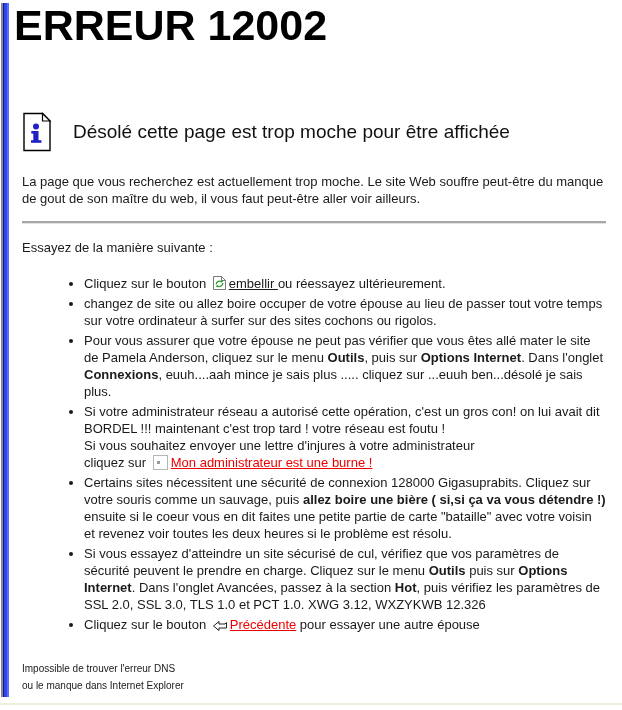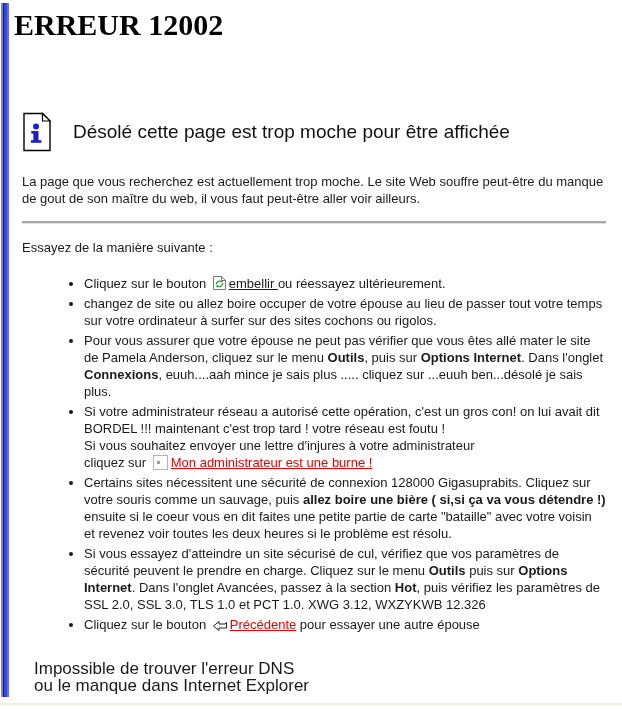--- a/index.html
+++ b/index.html
@@ -2,39 +2,39 @@
 <html style="--link-red: #ee0000;"><head>
 <meta charset="utf-8">
 <style>
   html,body{margin:0;padding:0;background:#fff;}
   .page{position:relative;width:622px;height:710px;background:#fff;overflow:hidden;
         font-family:"Liberation Sans",sans-serif;color:#1a1a1a;}
   .left-stripe{position:absolute;left:1px;top:3px;width:8px;height:694px;
         background:linear-gradient(to right,#8a8a8a 0 2px,#14149e 2px 3px,#2e46ee 3px 6px,#5b6cf5 6px 8px);}
   .bottom-divider{position:absolute;left:0;bottom:5px;width:622px;height:2px;background:#eeeee2;}
   .content{position:relative;padding:0 16px 0 22px;}
-  h1.error-title{margin:0 0 0 -8px;padding-top:2px;font-family:Liberation Serif, serif;
-        font-weight:bold;font-size:30px;line-height:46px;color:#000;letter-spacing:0;}
+  h1.error-title{margin:0 0 0 -8px;padding-top:2px;font-family:Liberation Sans, sans-serif;
+        font-weight:bold;font-size:43px;line-height:46px;color:#000;letter-spacing:0;}
   .heading-row{display:flex;align-items:center;gap:21px;margin-top:64px;}
   .heading-row .big-icon{flex:0 0 auto;width:30px;height:40px;}
   .error-heading{font-size:19px;color:#111;}
   .intro{margin-top:21px;font-size:13px;line-height:17px;max-width:586px;}
   hr.divider{margin:14px 0 0 0;border:0;height:2px;background:#a8a8a8;border-bottom:1px solid #e2e2e2;}
   .try-label{margin-top:16px;font-size:13px;}
   ul.suggestions{margin:20px 0 0 0;padding-left:62px;font-size:13px;line-height:17px;max-width:528px;}
   ul.suggestions li{margin-bottom:3px;}
   .b{font-weight:bold;}
   .link{text-decoration:underline;cursor:pointer;}
   .red-link{color:var(--link-red,#ee0000);}
   .dark-link{color:#1a1a1a;}
   .inline-icon{display:inline-block;vertical-align:-3px;line-height:0;margin:0 2px;}
   .broken-box{display:inline-block;width:13px;height:13px;border:1px solid #b6b6ac;background:#fff;
         vertical-align:-3px;margin:0 3px;position:relative;}
   .broken-box::after{content:"";position:absolute;left:3px;top:5px;width:3px;height:3px;background:#9a9a9a;}
-  .footer{margin-top:27px;font-size:17px;line-height:17px;margin-left:12px;}
+  .footer{margin-top:27px;font-size:10px;line-height:17px;}
 </style>
 </head>
 <body>
 
 <div class="page">
   <div class="left-stripe"></div>
 
   <div class="content">
     <h1 class="error-title">ERREUR 12002</h1>
 

